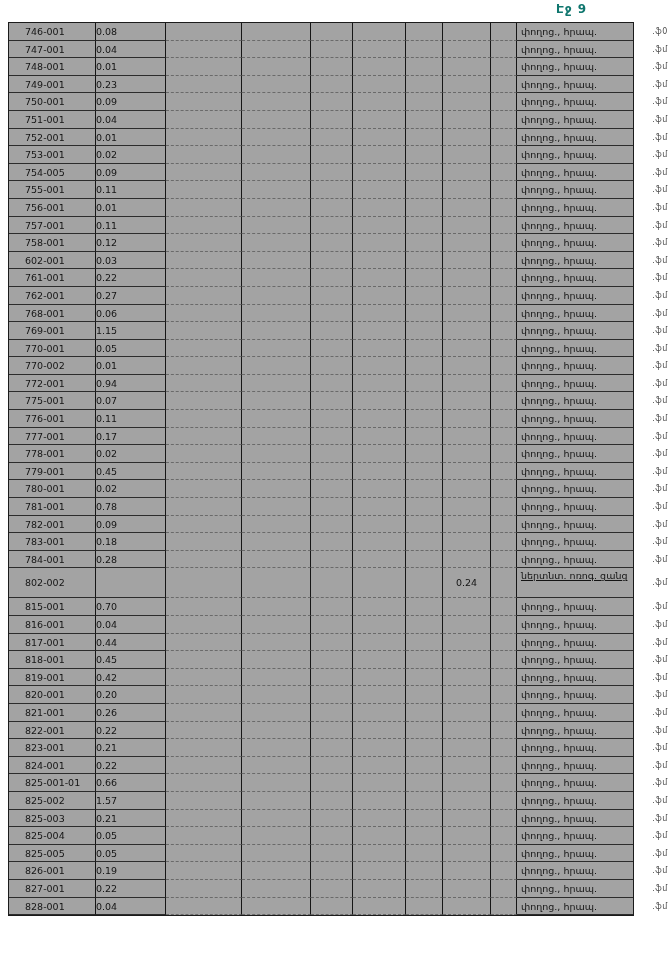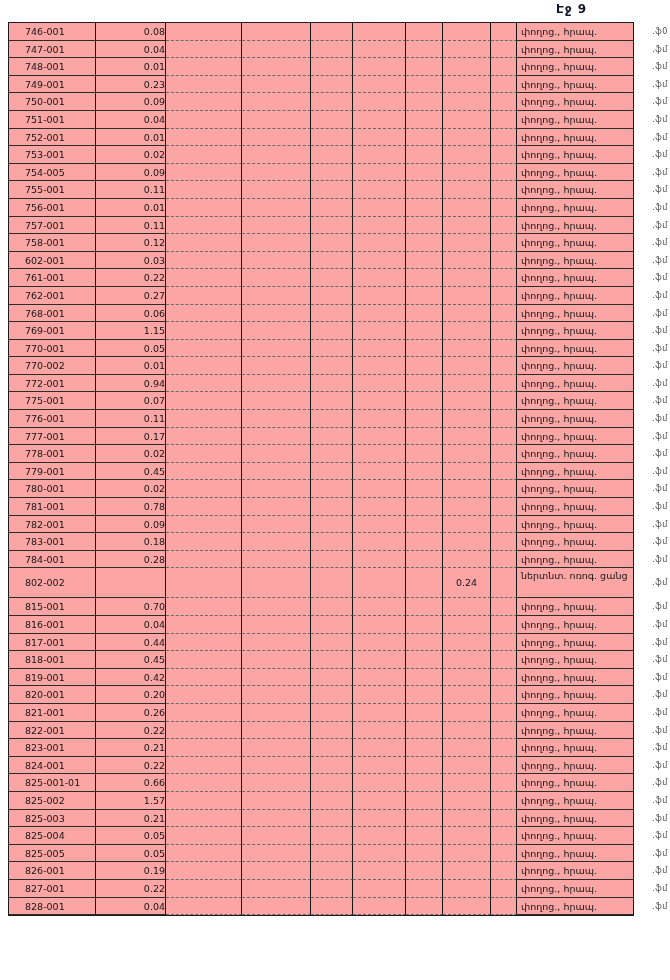--- a/index.html
+++ b/index.html
@@ -15,30 +15,30 @@
     color: #1a1a1a;
     overflow: hidden;
   }
   .page-number {
     position: absolute;
     top: 2px;
     left: 556px;
     font-size: 12px;
     font-weight: bold;
     letter-spacing: 1px;
-    color: #0f172a;
+    color: #0f766e;
   }
   .scan-table {
     position: absolute;
     top: 22px;
     left: 8px;
     width: 624px;
     border: 1.5px solid #1b1b1b;
     border-bottom-width: 1px;
-    background: #fca5a5;
+    background: #a3a3a3;
   }
   .row {
     display: flex;
     position: relative;
     height: 17.6px;
     align-items: stretch;
   }
   .row.tall { height: 30px; }
   .cell {
     box-sizing: border-box;
@@ -46,33 +46,34 @@
     border-bottom: 1px solid #2c2c2c;
     font-size: 9.5px;
     line-height: 17px;
     white-space: nowrap;
     overflow: hidden;
     color: #141414;
   }
   .row.tall .cell { line-height: 29px; }
   .cell.mid { border-bottom: 1px dashed #6a6a6a; }
   .c0 { width: 87px; padding-left: 16px; }
-  .c1 { width: 70px; text-align: right; }
+  .c1 { width: 70px; text-align: left; }
   .c2 { width: 76px; }
   .c3 { width: 69px; }
   .c4 { width: 42px; }
   .c5 { width: 53px; }
   .c6 { width: 37px; }
   .c7 { width: 48px; text-align: center; }
   .c8 { width: 26px; }
   .c9 { flex: 1; padding-left: 4px; border-right: none; }
   .row.tall .c9 {
     white-space: normal;
     line-height: 12.5px;
     padding-top: 2px;
+    text-decoration: underline;
   }
   .margin-mark {
     position: absolute;
     left: 634px;
     width: 34px;
     text-align: center;
     font-size: 8px;
     color: #2e2e2e;
     line-height: 17.6px;
     height: 17.6px;

